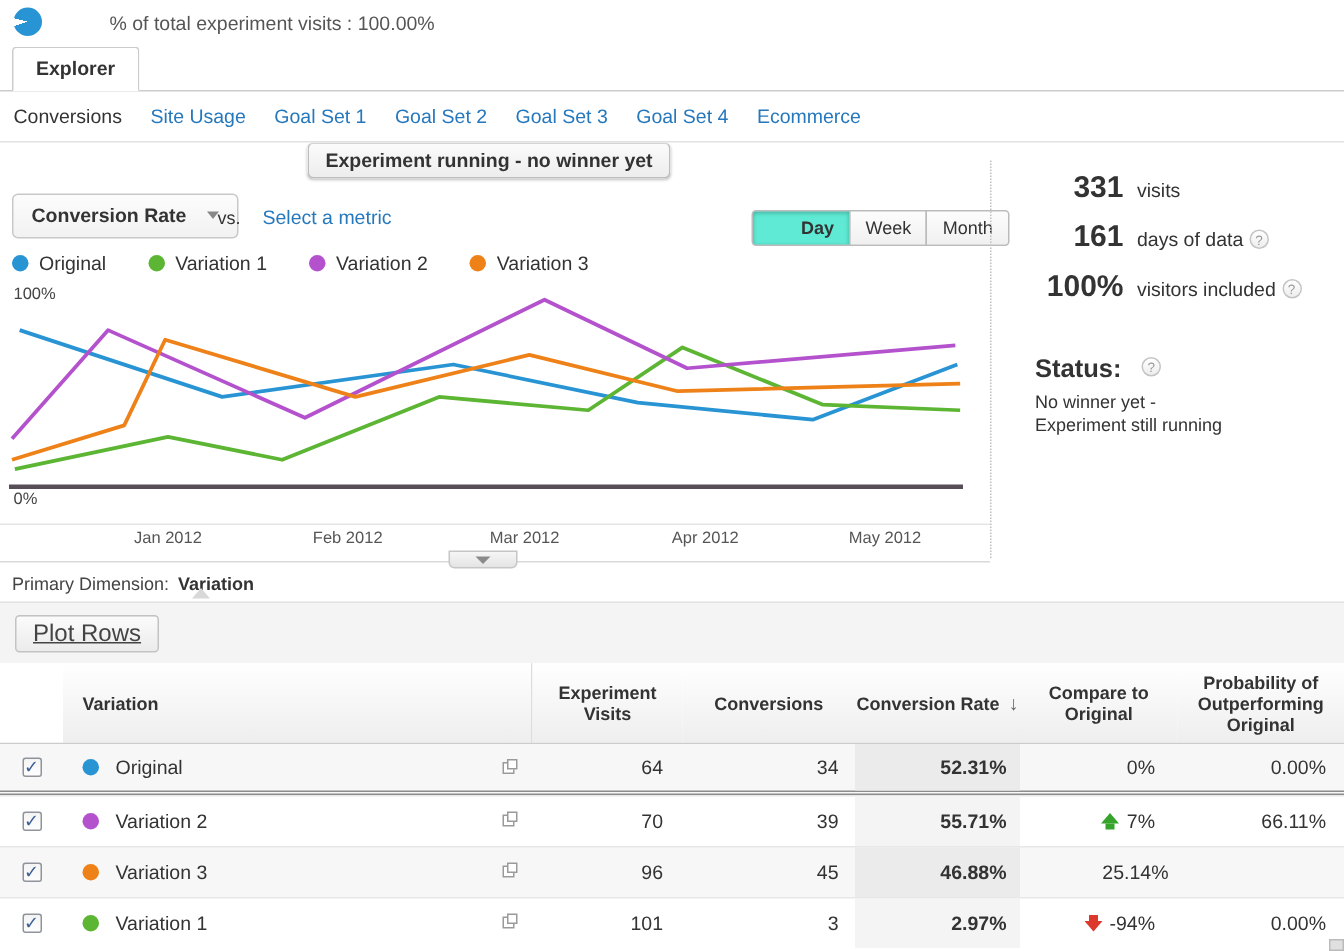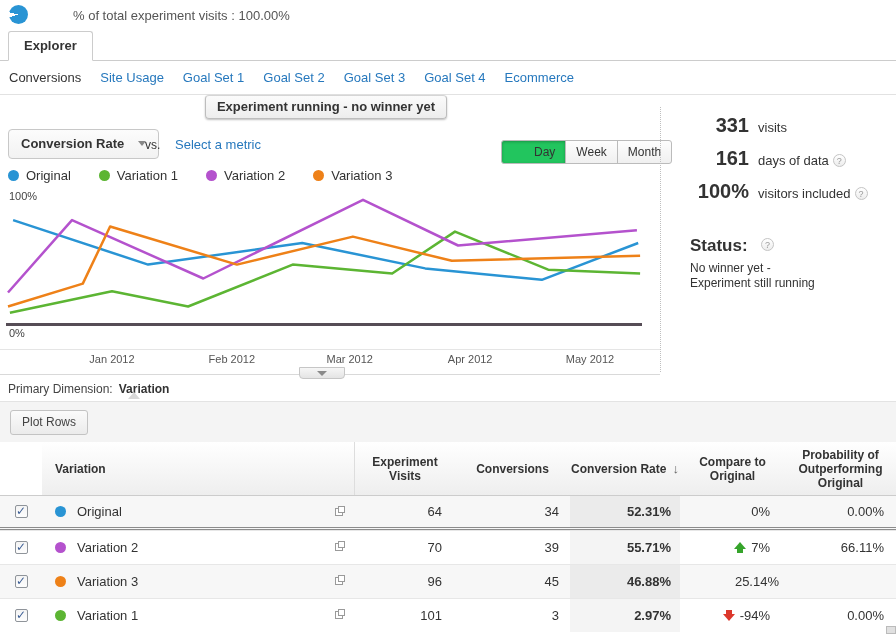--- a/index.html
+++ b/index.html
@@ -34,21 +34,21 @@
     font-weight:bold; font-size:13px; color:#333; line-height:28px; cursor:pointer; }
   .metric-btn .caret { display:inline-block; margin-left:10px; vertical-align:2px;
     border-left:4px solid transparent; border-right:4px solid transparent; border-top:5px solid #888; }
   .vs-label { position:absolute; left:145px; top:138px; font-size:12px; color:#333; }
   .select-metric { position:absolute; left:175px; top:137px; font-size:13px; color:#2678bd; cursor:pointer; }
   .granularity { position:absolute; left:501px; top:140px; display:flex; }
   .gran-btn { height:24px; padding:0 10px; line-height:22px; font-size:12px; color:#333;
     background:linear-gradient(#fdfdfd,#f0f0f0); border:1px solid #bbb; margin-left:-1px; cursor:pointer; }
   .gran-btn:first-child { border-radius:3px 0 0 3px; margin-left:0; }
   .gran-btn:last-child { border-radius:0 3px 3px 0; }
-  .gran-btn.active { background:#22c55e; box-shadow:inset 0 1px 3px rgba(0,0,0,.25); font-weight:normal;padding-left:32px; }
+  .gran-btn.active { background:#5eead4; box-shadow:inset 0 1px 3px rgba(0,0,0,.25); font-weight:bold;padding-left:32px; }
   
   .legend { position:absolute; left:8px; top:168px; display:flex; }
   .legend-item { display:flex; align-items:center; margin-right:28px; }
   .legend-dot { width:11px; height:11px; border-radius:50%; margin-right:7px; }
   .legend-label { font-size:13px; color:#333; }
   
   .ylabel-top { position:absolute; left:9px; top:190px; font-size:11px; color:#444; }
   .ylabel-bottom { position:absolute; left:9px; top:327px; font-size:11px; color:#444; }
   #chart-svg { position:absolute; left:0; top:192px; }
   .axis-line-a { position:absolute; left:0; top:349px; width:660px; height:1px; background:#e5e5e5; }
@@ -74,21 +74,21 @@
   
   .primary-dim { position:absolute; left:8px; top:382px; font-size:12px; color:#444; }
   .primary-dim b { color:#333; margin-left:6px; }
   .dim-caret { position:absolute; left:128px; top:392px; border-left:6px solid transparent;
     border-right:6px solid transparent; border-bottom:7px solid #d8d8d8; }
   
   .toolbar { position:absolute; left:0; top:401px; width:896px; height:41px;
     background:#f4f4f4; border-top:1px solid #e3e3e3; }
   .plot-rows-btn { position:absolute; left:10px; top:8px; height:25px; padding:0 11px; line-height:23px;
     background:linear-gradient(#fbfbfb,#ebebeb); border:1px solid #c3c3c3; border-radius:3px;
-    font-size:12px; color:#444; cursor:pointer; }
+    font-size:16px; color:#444; cursor:pointer;text-decoration:underline; }
   
   .dtable { position:absolute; left:0; top:442px; width:896px; }
   .thead { display:flex; height:54px; border-bottom:1px solid #ccc; }
   .th { background:linear-gradient(#ffffff,#eeeeee); display:flex; align-items:center;
     justify-content:center; text-align:center; font-weight:bold; font-size:12px; color:#333;
     line-height:14px; cursor:pointer; }
   .th.c0 { background:#fff; cursor:default; }
   .th.c1 { justify-content:flex-start; text-align:left; padding-left:13px; border-right:1px solid #ddd; }
   .sort-arrow { font-size:13px; color:#666; margin-left:6px; font-weight:bold; }
   .tr { display:flex; height:34px; border-top:1px solid #e7e7e7; align-items:center; }

